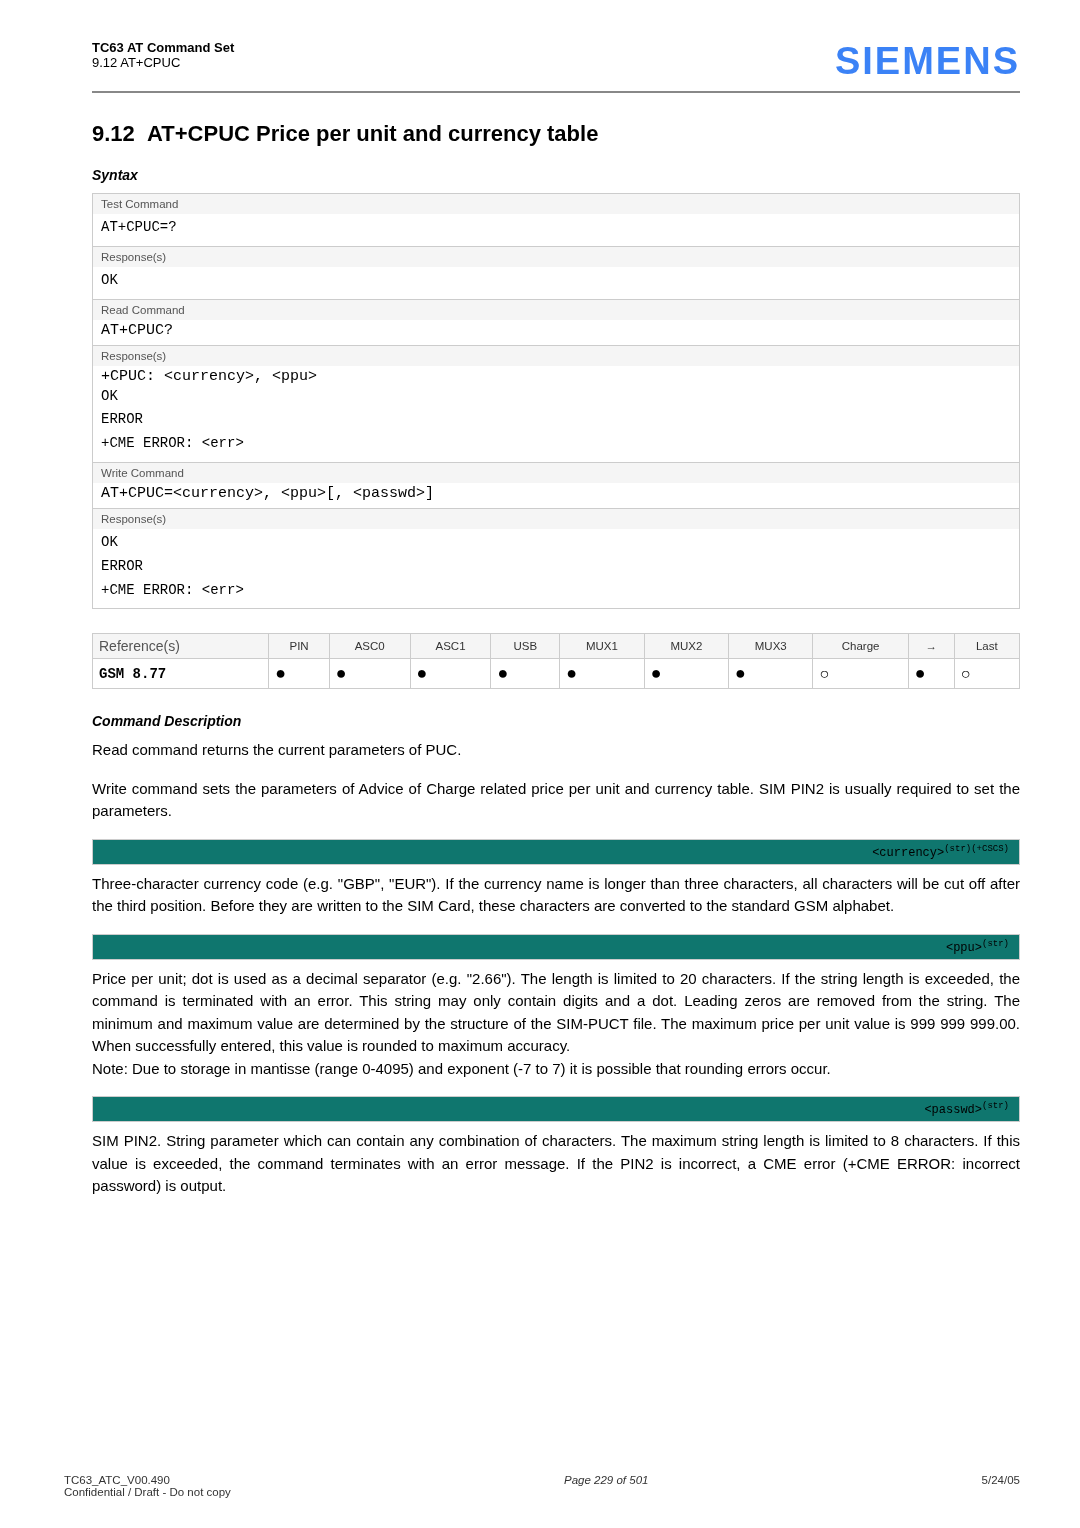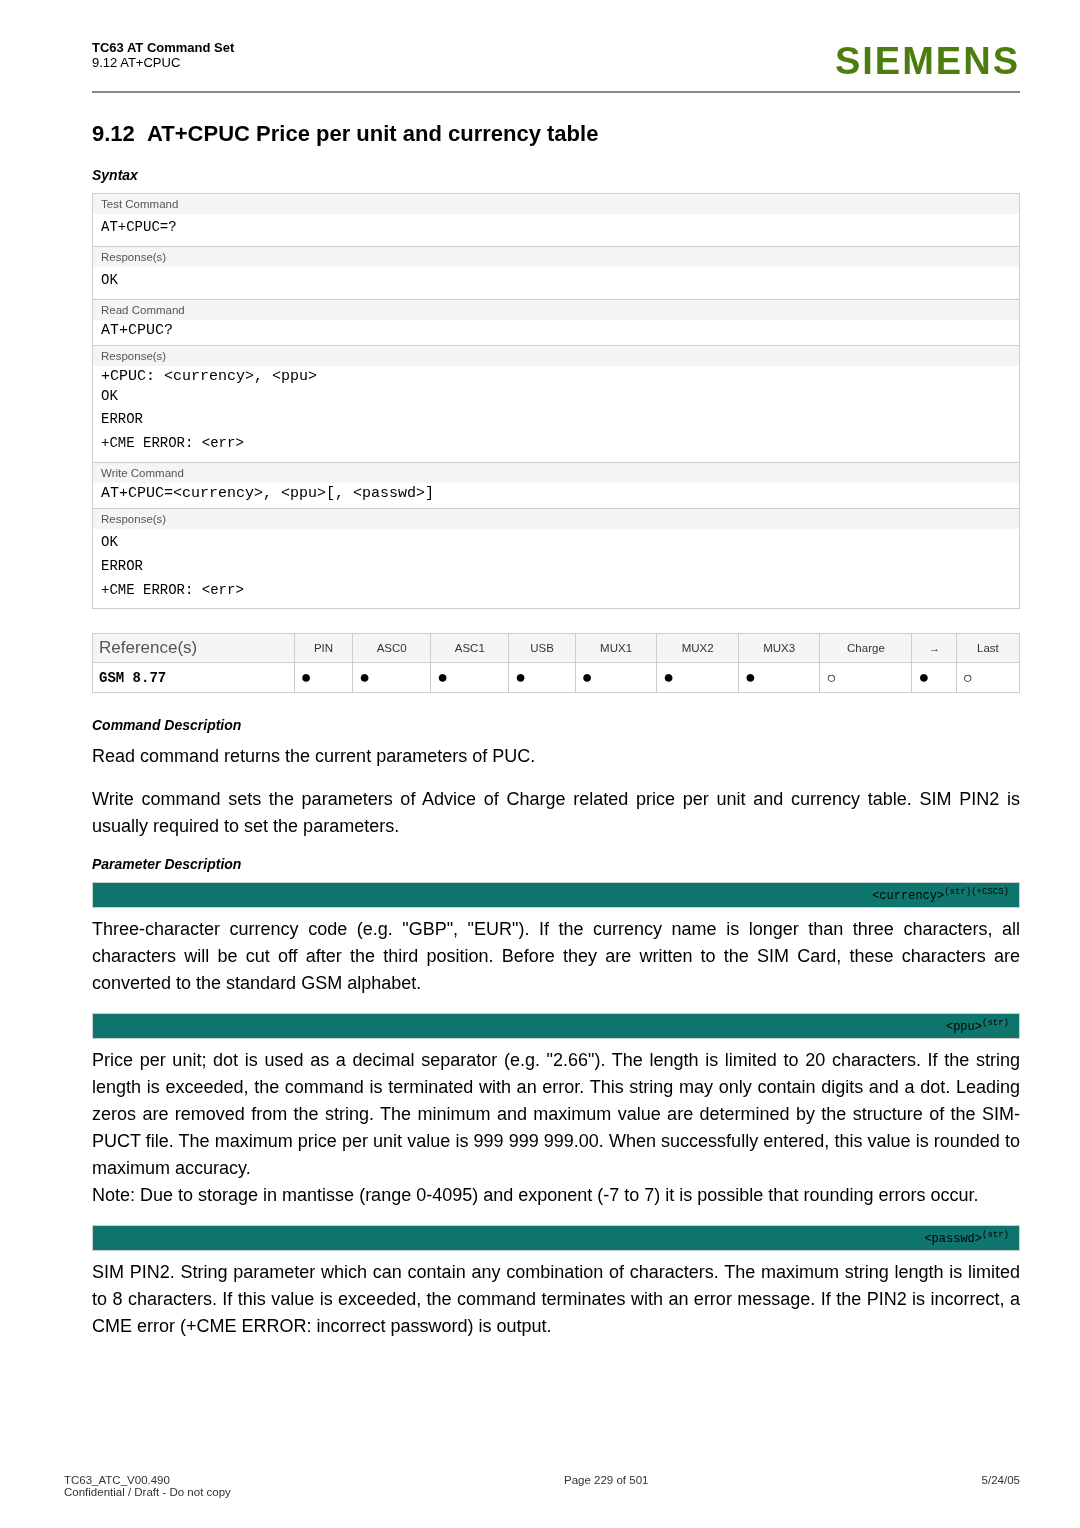--- a/index.html
+++ b/index.html
@@ -29,21 +29,21 @@
       font-weight: bold;
     }
     .header-left .subtitle {
       font-weight: normal;
       font-size: 13px;
     }
     .header-right {
       font-size: 38px;
       font-weight: bold;
       letter-spacing: 2px;
-      color: #4d7c0f;
+      color: #3b82f6;
     }
     .header-divider {
       border: none;
       border-top: 2px solid #888;
       margin-bottom: 28px;
     }
     .section-title {
       font-size: 22px;
       font-weight: bold;
       margin-bottom: 20px;
@@ -87,21 +87,21 @@
       font-size: 12px;
     }
     .ref-table td, .ref-table th {
       border: 1px solid #ccc;
       padding: 4px 6px;
       vertical-align: middle;
     }
     .ref-table .ref-label {
       background: #f5f5f5;
       color: #555;
-      font-size: 17px;
+      font-size: 14px;
       text-align: left;
     }
     .ref-table .ref-value {
       font-family: 'Courier New', monospace;
       font-size: 14px;
       font-weight: bold;
       text-align: left;
     }
     .ref-table th {
       background: #f5f5f5;
@@ -118,37 +118,37 @@
       padding: 4px 10px;
       margin-bottom: 8px;
       font-family: 'Courier New', monospace;
       font-size: 12px;
       text-align: right;
     }
     .param-box sup {
       font-size: 9px;
     }
     .body-text {
-      font-size: 18px;
+      font-size: 15px;
       line-height: 1.5;
       margin-bottom: 16px;
       text-align: justify;
     }
     .footer {
       position: absolute;
       bottom: 30px;
       left: 64px;
       right: 60px;
       display: flex;
       justify-content: space-between;
       font-size: 11.5px;
       color: #333;
     }
     .footer-left { }
-    .footer-center { text-align: center; }
+    .footer-center { text-align: center; font-style: italic; }
     .footer-right { text-align: right; }
     .code-block {
       font-family: 'Courier New', monospace;
       font-size: 14px;
       line-height: 1.7;
     }
     .large-code {
       font-family: 'Courier New', monospace;
       font-size: 15px;
     }
@@ -264,23 +264,20 @@
     </tr>
   </tbody>
     </table>
 
   <div class="subsection-title">
     <span>Command Description</span>
   </div>
   <p class="body-text">Read command returns the current parameters of PUC.</p>
   <p class="body-text">Write command sets the parameters of Advice of Charge related price per unit and currency table. SIM PIN2 is usually required to set the parameters.</p>
 
-  <div class="subsection-title">
-    <span>Parameter Description</span>
-  </div>
 
   <div class="param-box">
     <span>&lt;currency&gt;<sup>(str)(+CSCS)</sup></span>
   </div>
   <p class="body-text">Three-character currency code (e.g. "GBP", "EUR"). If the currency name is longer than three characters, all characters will be cut off after the third position. Before they are written to the SIM Card, these characters are converted to the standard GSM alphabet.</p>
 
   <div class="param-box">
     <span>&lt;ppu&gt;<sup>(str)</sup></span>
   </div>
   <p class="body-text">

